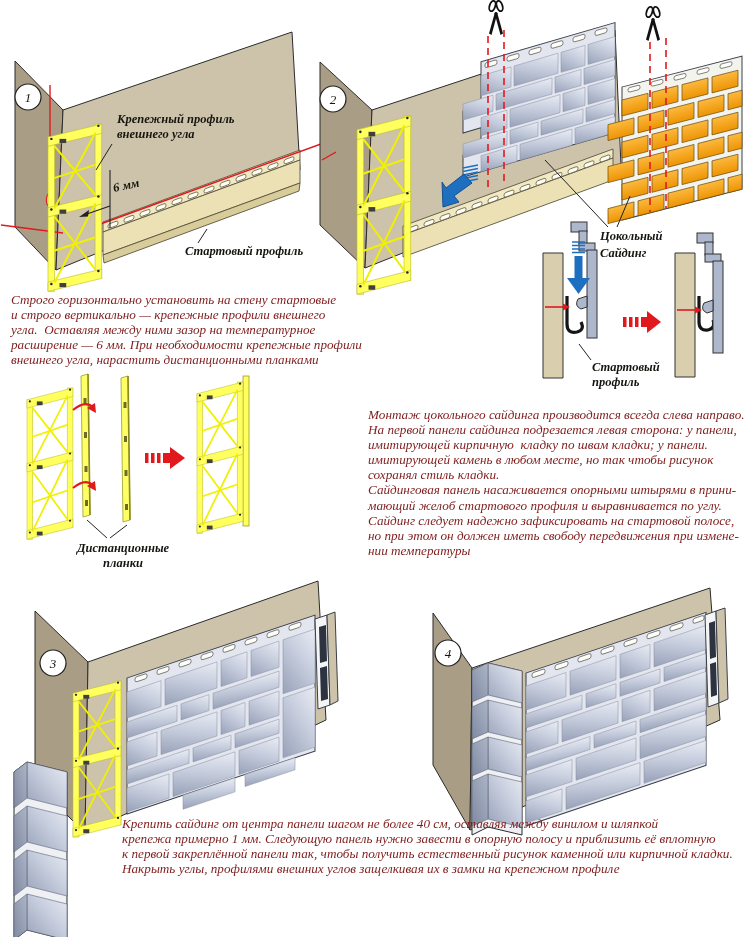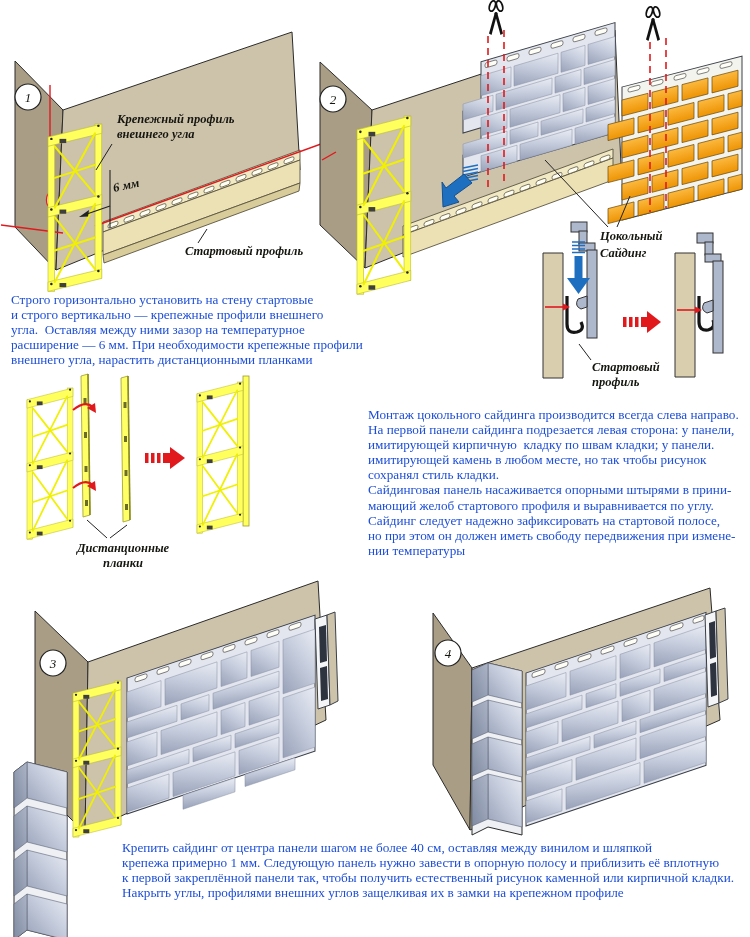--- a/index.html
+++ b/index.html
@@ -1,20 +1,20 @@
 <!DOCTYPE html>
 <html><head>
 <meta charset="utf-8">
 <style>
   html,body{margin:0;padding:0;background:#fff;}
   .canvas{position:relative;width:750px;height:937px;background:#ffffff;overflow:hidden;
           font-family:"Liberation Serif",serif;}
   .dg{position:absolute;}
-  .para{position:absolute;font-size:13.2px;line-height:15.1px;
-        color:#1d4ed8;white-space:pre;letter-spacing:0px;}
+  .para{position:absolute;font-style:italic;font-size:13.2px;line-height:15.1px;
+        color:#7f1d1d;white-space:pre;letter-spacing:0px;}
   svg text{font-family:"Liberation Serif",serif;font-style:italic;font-weight:bold;
            font-size:12.5px;fill:#15150f;}
   svg text.stepnum{font-size:13px;font-weight:normal;}
 </style>
 </head>
 <body>
 
 <div class="canvas">
 
 <svg width="0" height="0" style="position:absolute" aria-hidden="true">
@@ -515,18 +515,18 @@
       <polygon points="72,169 88,162 88,194 72,201" fill="url(#stgd)"></polygon>
       <polygon points="72,206 88,199 88,244 72,251" fill="url(#stgd)"></polygon>
     </g>
   </g>
   <g>
     <circle cx="48" cy="78" r="13" fill="#fff" stroke="#222" stroke-width="1.2"></circle>
     <text class="stepnum" x="48" y="83" text-anchor="middle">4</text>
   </g>
 </svg>
 
-<div class="para" style="left:122px;top:840px">Крепить сайдинг от центра панели шагом не более 40 см, оставляя между винилом и шляпкой
+<div class="para" style="left:122px;top:816px">Крепить сайдинг от центра панели шагом не более 40 см, оставляя между винилом и шляпкой
 крепежа примерно 1 мм. Следующую панель нужно завести в опорную полосу и приблизить её вплотную
 к первой закреплённой панели так, чтобы получить естественный рисунок каменной или кирпичной кладки.
 Накрыть углы, профилями внешних углов защелкивая их в замки на крепежном профиле</div>
 
 </div>
 
 </body></html>

